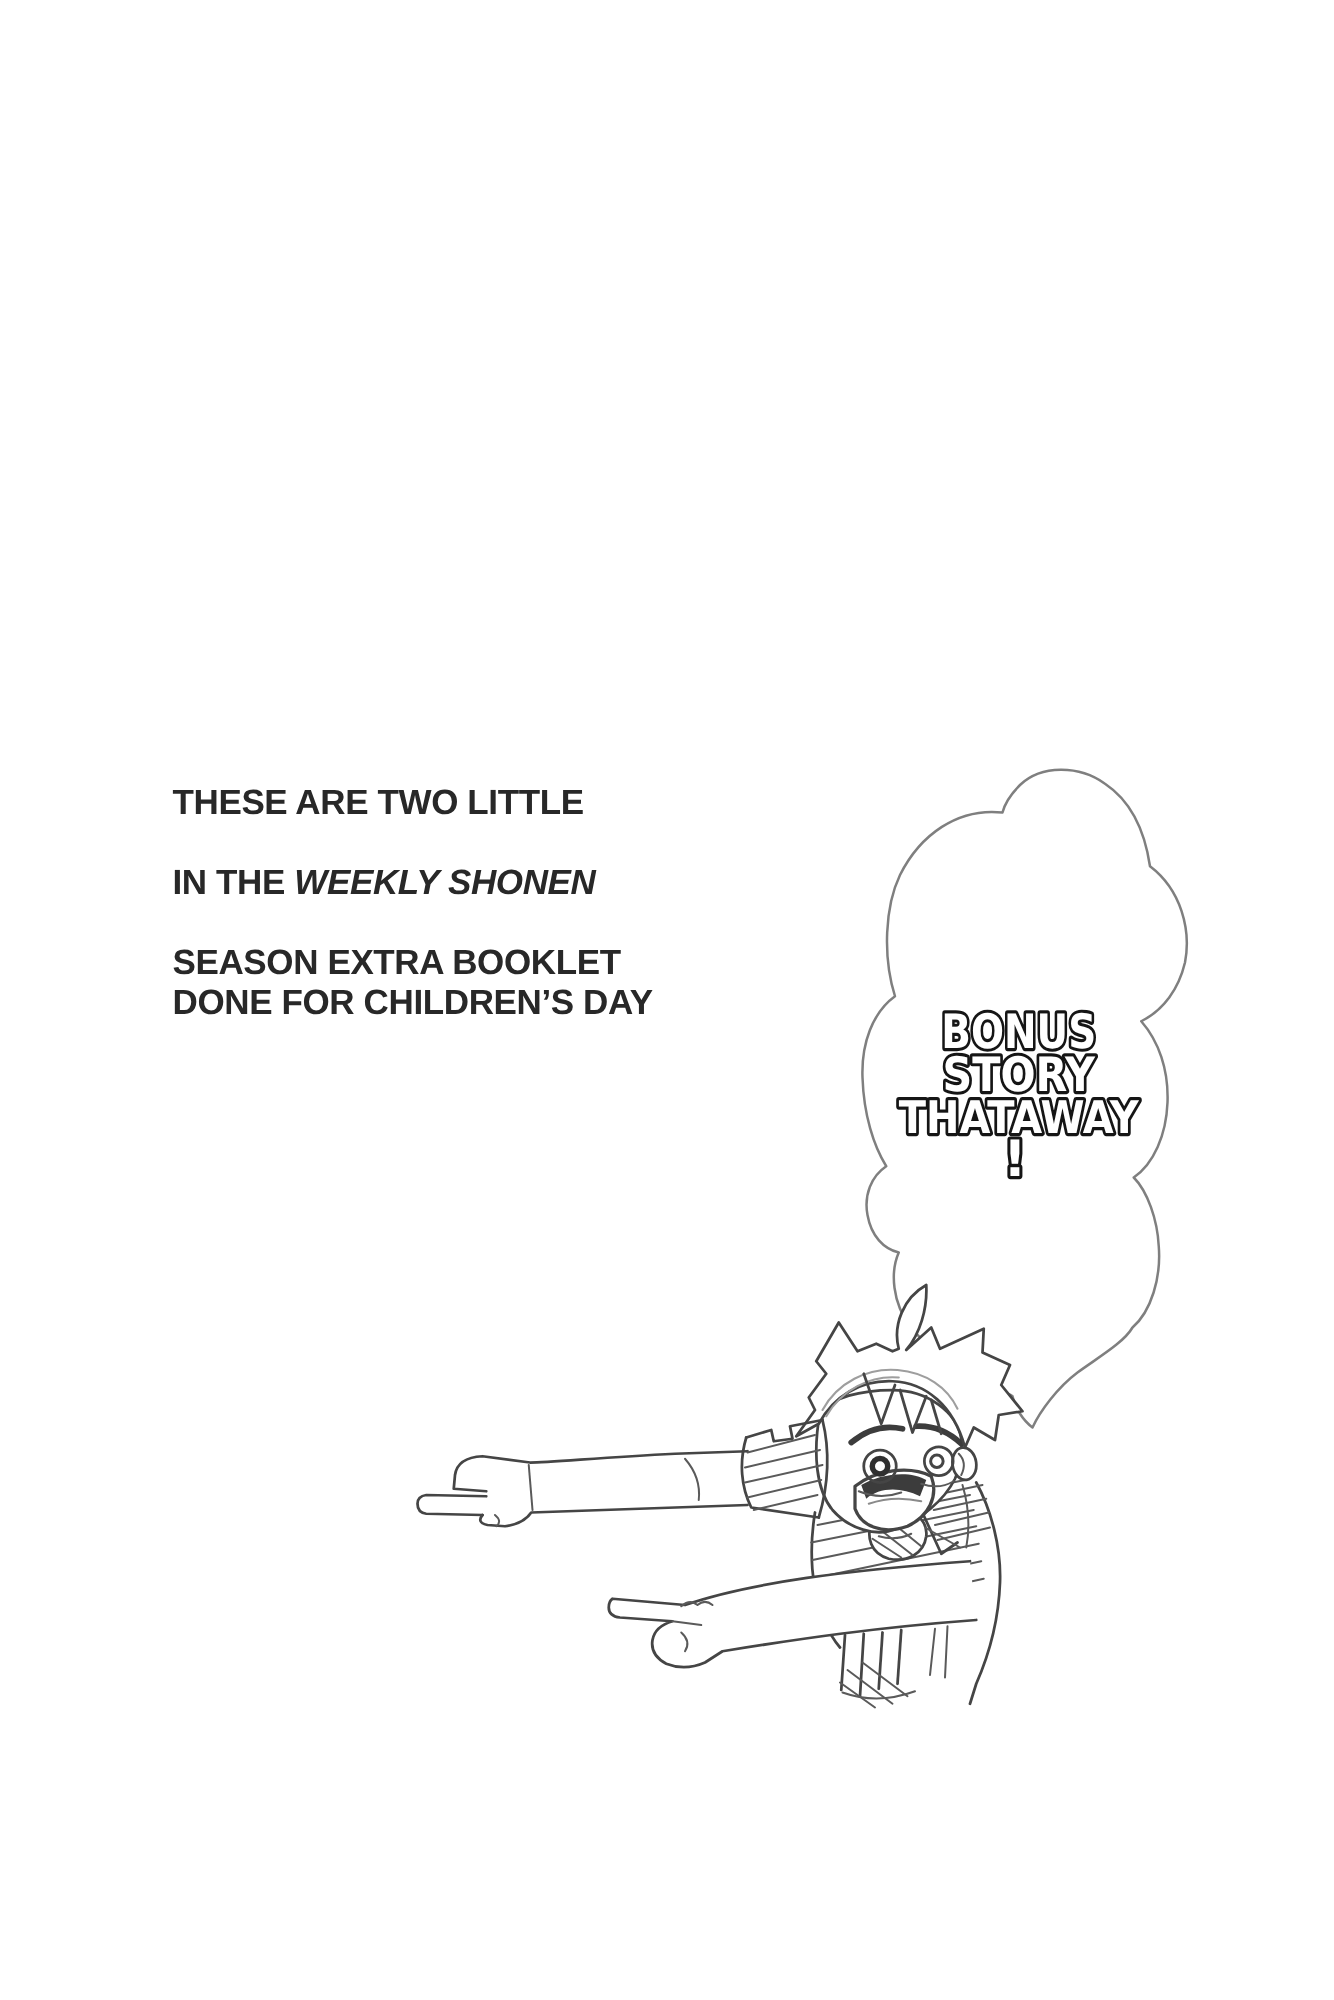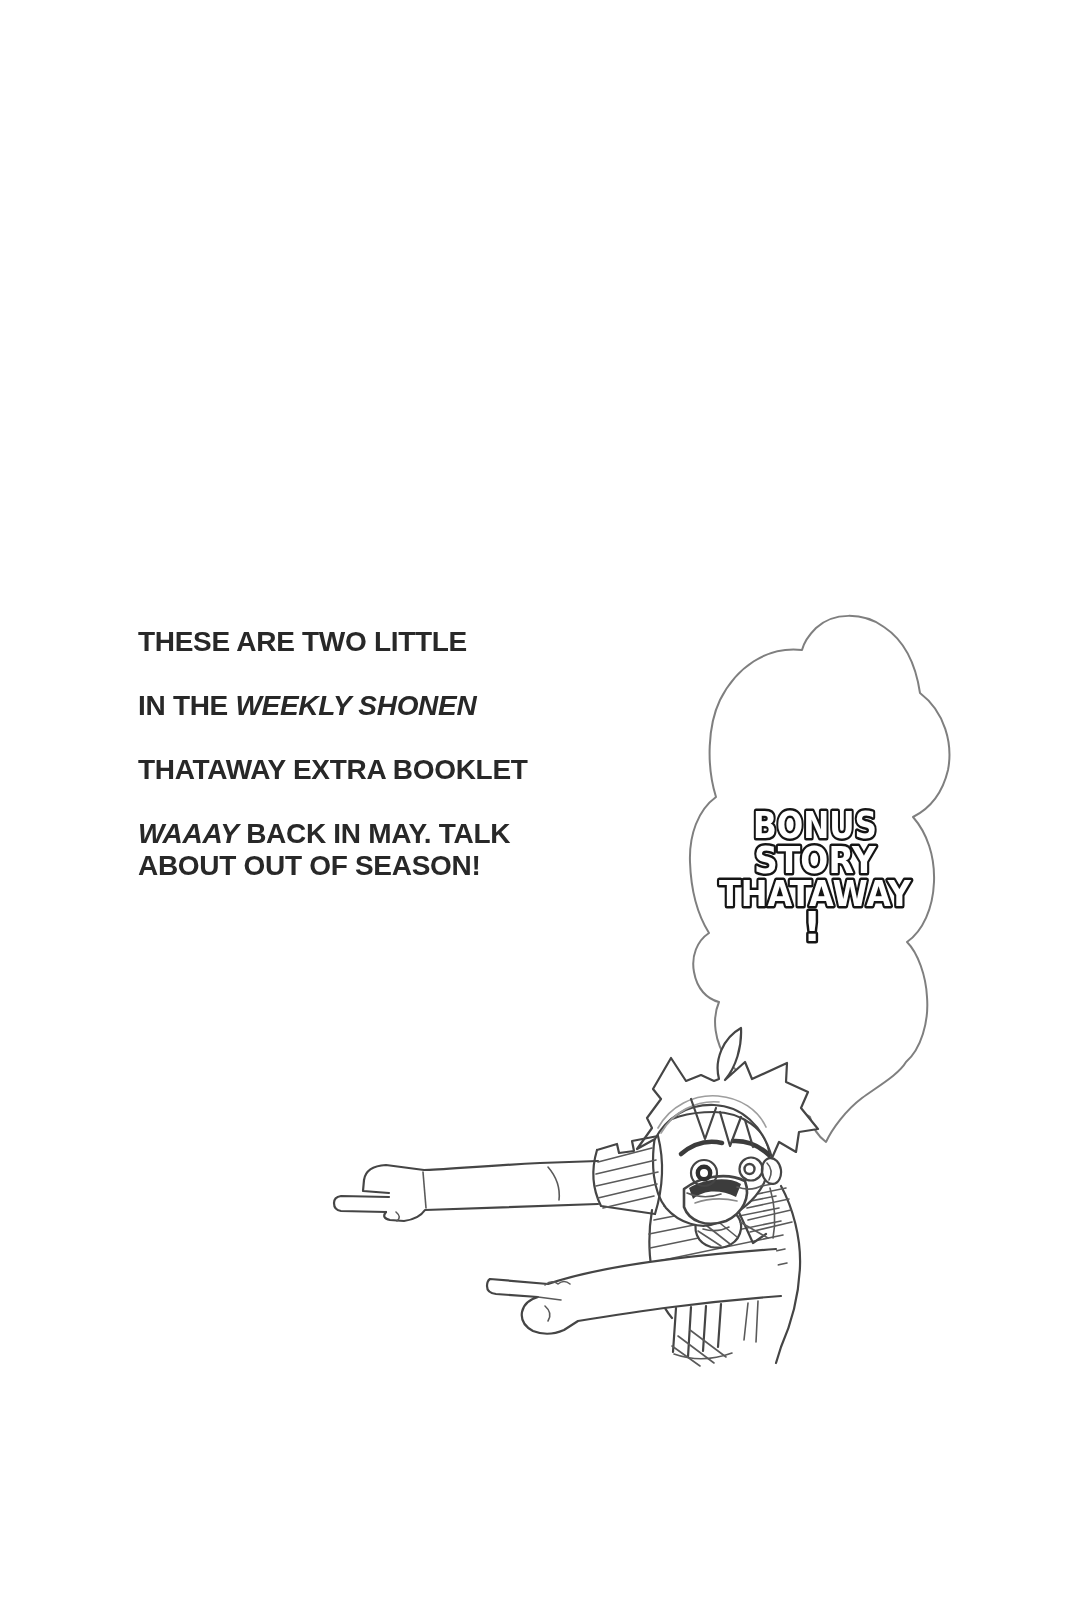--- a/index.html
+++ b/index.html
@@ -46,24 +46,23 @@
 </head>
 <body>
 
 <div class="page">
 
   <div class="intro">
     <span>THESE ARE TWO LITTLE</span><br>
     <br>
     <span><span>IN THE </span><i>WEEKLY SHONEN</i></span><br>
     <br>
-    <span>THATAWAY EXTRA BOOKLET</span><br>
+    <span>SEASON EXTRA BOOKLET</span><br>
+    <span>DONE FOR CHILDREN’S DAY</span><br>
     <br>
-    <span><i>WAAAY</i><span> BACK IN MAY. TALK</span></span><br>
-    <span>ABOUT OUT OF SEASON!</span>
   </div>
 
   <svg class="art" viewBox="0 0 1067 1600">
 
     <g>
       <path class="bubble-line" d="
         M 802,650
         C 766,646 736,668 720,700
         C 708,725 706,765 716,797
         C 698,810 689,835 690,862

